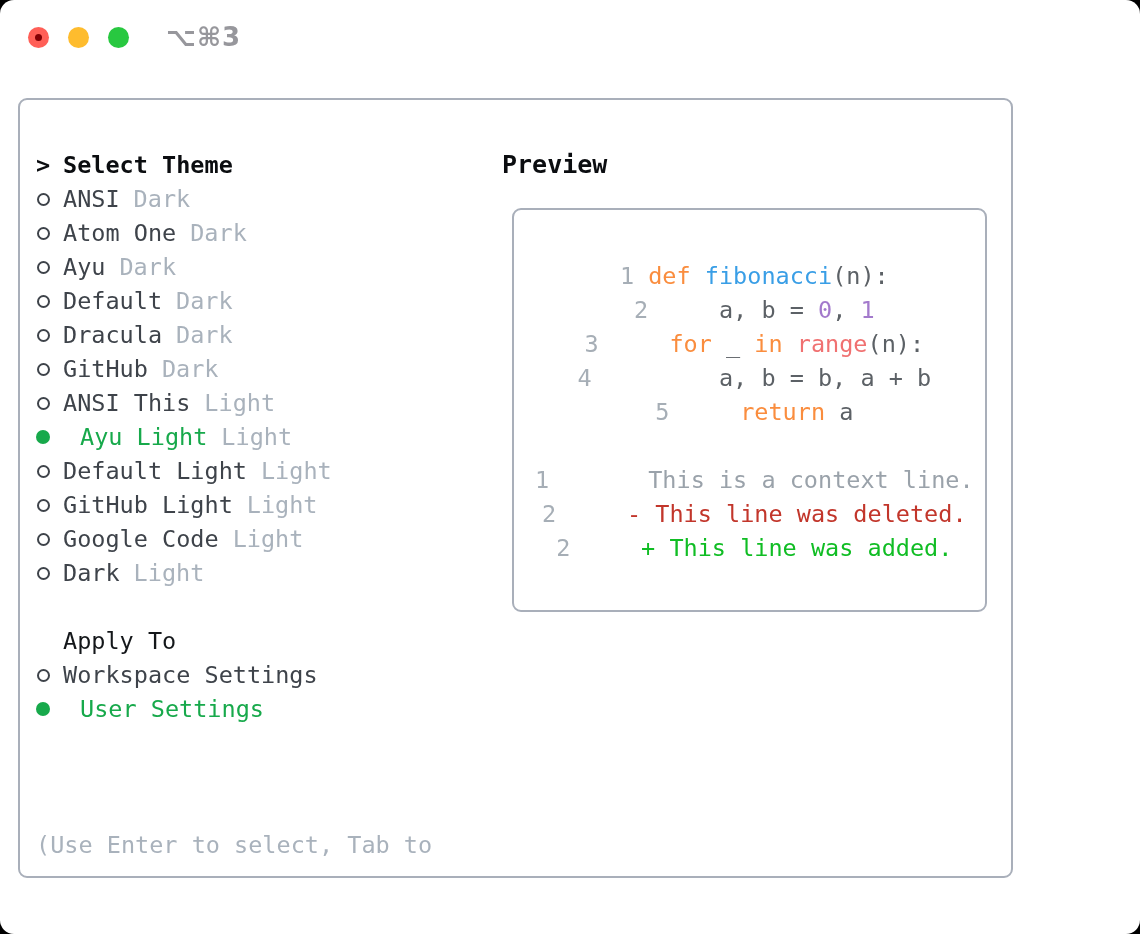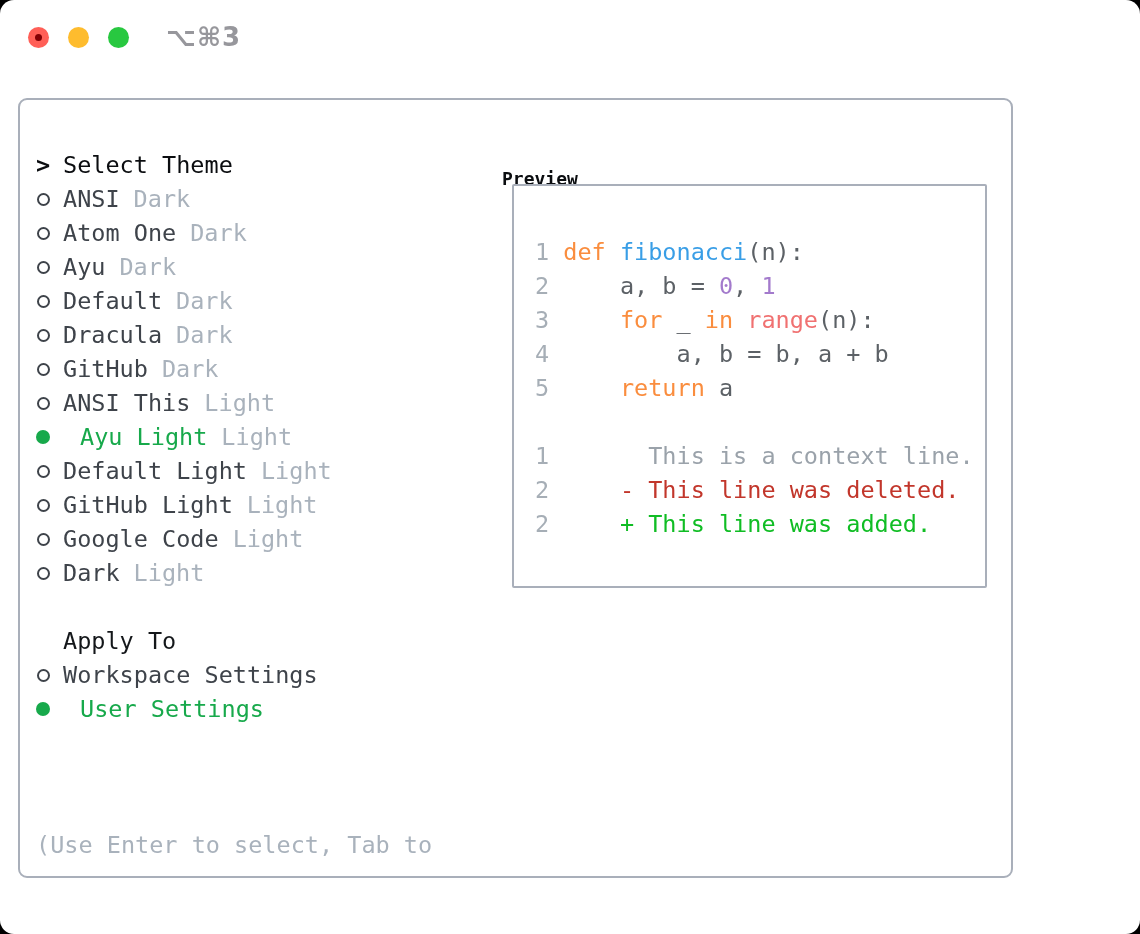--- a/index.html
+++ b/index.html
@@ -27,31 +27,31 @@
     border:2px solid var(--border); border-radius:9px; background:#fff;
   }
   
   .list { position:absolute; left:16px; top:48px; font-size:23.5px; line-height:34px; }
   .row { display:flex; align-items:center; height:34px; white-space:pre; }
   .ind { width:27px; display:flex; align-items:center; flex:none; }
   .ind.arrow { font-weight:bold; color:var(--text-primary); }
   .radio { width:13px; height:13px; border:2px solid var(--text-secondary); border-radius:50%; margin-left:1px; }
   .radio.sel { width:14px; height:14px; border:none; background:var(--accent-green); margin-left:0; }
   .label { color:var(--text-secondary); }
-  .label.bold { font-weight:normal; color:var(--text-primary); }
+  .label.bold { font-weight:bold; color:var(--text-primary); }
   .label.dark { color:var(--text-dark); }
   .label.green { color:var(--accent-green);margin-left:17px; }
   .tag { color:var(--text-muted); margin-left:14px; }
   .spacer { height:34px; }
   .help { margin-top:34px; color:var(--text-muted); line-height:34px; white-space:pre; }
   
-  .preview-label { position:absolute; left:482px; top:62px; font-size:18px; line-height:34px; font-weight:bold; color:var(--text-primary); }
+  .preview-label { position:absolute; left:482px; top:48px; font-size:25px; line-height:34px; font-weight:bold; color:var(--text-primary); }
   .preview-box {
-    position:absolute; left:492px; top:84px; width:475px; height:404px;
-    border:2px solid var(--border); border-radius:2px; background:#fff;
+    position:absolute; left:492px; top:108px; width:475px; height:404px;
+    border:2px solid var(--border); border-radius:9px; background:#fff;text-align:center;
   }
   .code { position:absolute; left:21px; top:49px; font-size:23.5px; line-height:34px; white-space:pre; }
   .code .line { height:34px; }
 </style>
 </head>
 <body style="--window-bg: #FFFFFF; --border: #A9AFBA; --text-primary: #0B0D10; --text-dark: #14171A; --text-secondary: #3E434A; --text-muted: #A9B2BC; --accent-green: #17A94B; --titlebar-text: #97979C; --traffic-red: #FF5F57; --traffic-red-dot: #820005; --traffic-yellow: #FEBC2E; --traffic-green: #28C840;">
 
 <div class="window">
 
   <div class="titlebar">

